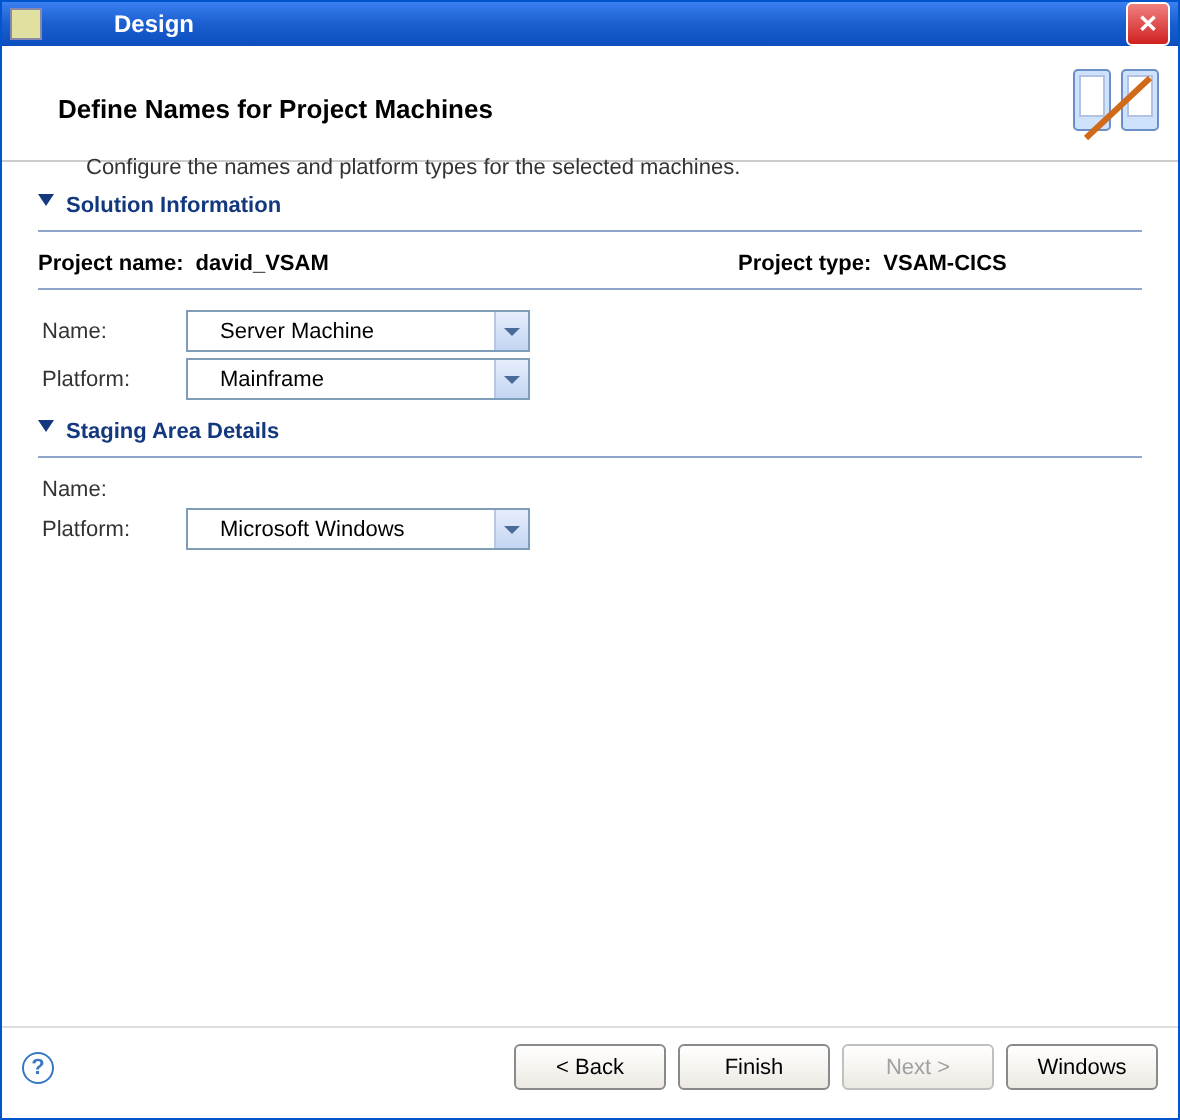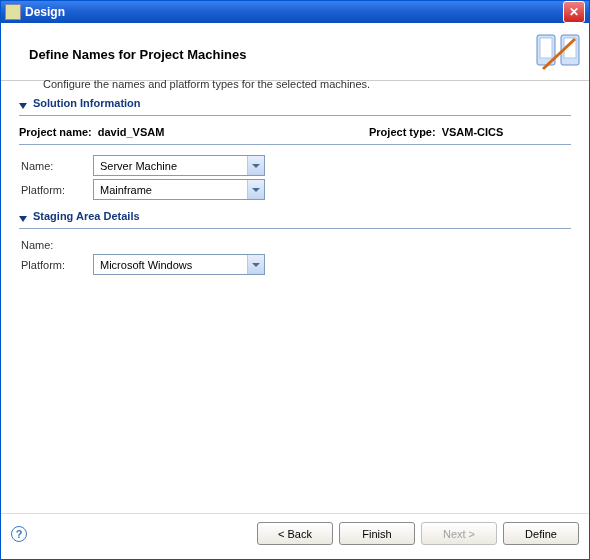--- a/index.html
+++ b/index.html
@@ -15,20 +15,21 @@
   }
   .titlebar {
     height: 16px;
     background: linear-gradient(to bottom, #3a80f0 0%, #1a5ed0 50%, #0a4ec0 100%);
     display: flex;
     align-items: center;
     padding: 11px 4px;
     color: #fff;
     font-weight: bold;
     font-size: 12px;
+    gap: 32px;
   }
   .titlebar .app-icon {
     width: 16px; height: 16px;
     margin-right: 4px;
     background: #e0e0a0;
     border: 1px solid #8888aa;
     display: inline-block;
   }
   .titlebar .spacer { flex: 1; }
   .close-btn {
@@ -67,21 +68,21 @@
     height: 44px;
   }
   .header-icon svg { width: 46px; height: 44px; }
   .content {
     padding: 6px 18px 0 18px;
     height: 432px;
     overflow: auto;
   }
   .section-header {
     display: flex;
-    align-items: flex-end;
+    align-items: flex-start;
     margin: 10px 0 6px 0;
     cursor: pointer;
   }
   .section-header .tw {
     width: 0; height: 0;
     border-left: 4px solid transparent;
     border-right: 4px solid transparent;
     border-top: 6px solid #13387e;
     margin-right: 6px;
   }
@@ -114,21 +115,21 @@
     font-weight: bold;
   }
   .info-pair.left { width: 350px; }
   .combo {
     width: 172px;
     height: 21px;
     border: 1px solid #7f9db9;
     background: #fff;
     display: flex;
     align-items: center;
-    padding: 0 0 0 6px;
+    padding: 0 0 0 16px;
     position: relative;
     font-size: 11px;
   }
   .combo .combo-text { flex: 1; }
   .combo .combo-btn {
     width: 17px;
     height: 19px;
     background: linear-gradient(to bottom, #e6eefb, #c3d5f2);
     border-left: 1px solid #b7c8e4;
     display: flex; align-items: center; justify-content: center;
@@ -253,14 +254,14 @@
     </div>
   </div>
 
 </div>
 
 <div class="footer">
   <div class="help">?</div>
   <div class="btn">&lt; Back</div>
   <div class="btn">Finish</div>
   <div class="btn disabled">Next &gt;</div>
-  <div class="btn">Define</div>
+  <div class="btn">Windows</div>
 </div>
 
 </body></html>

